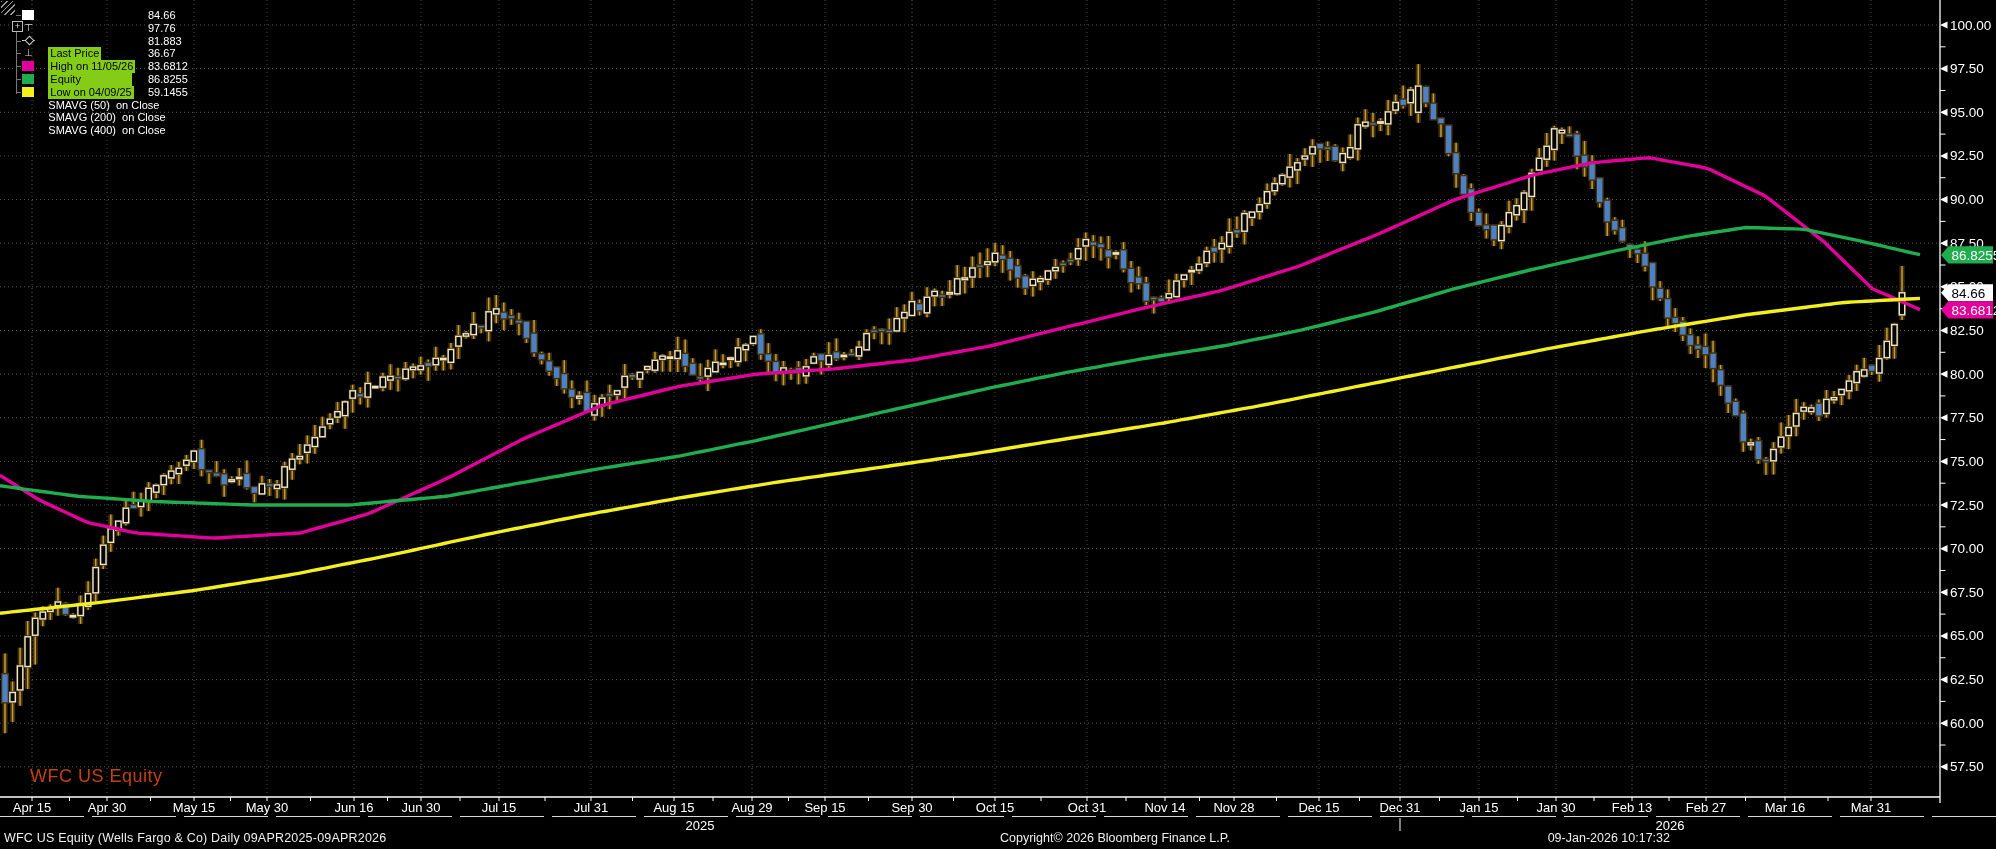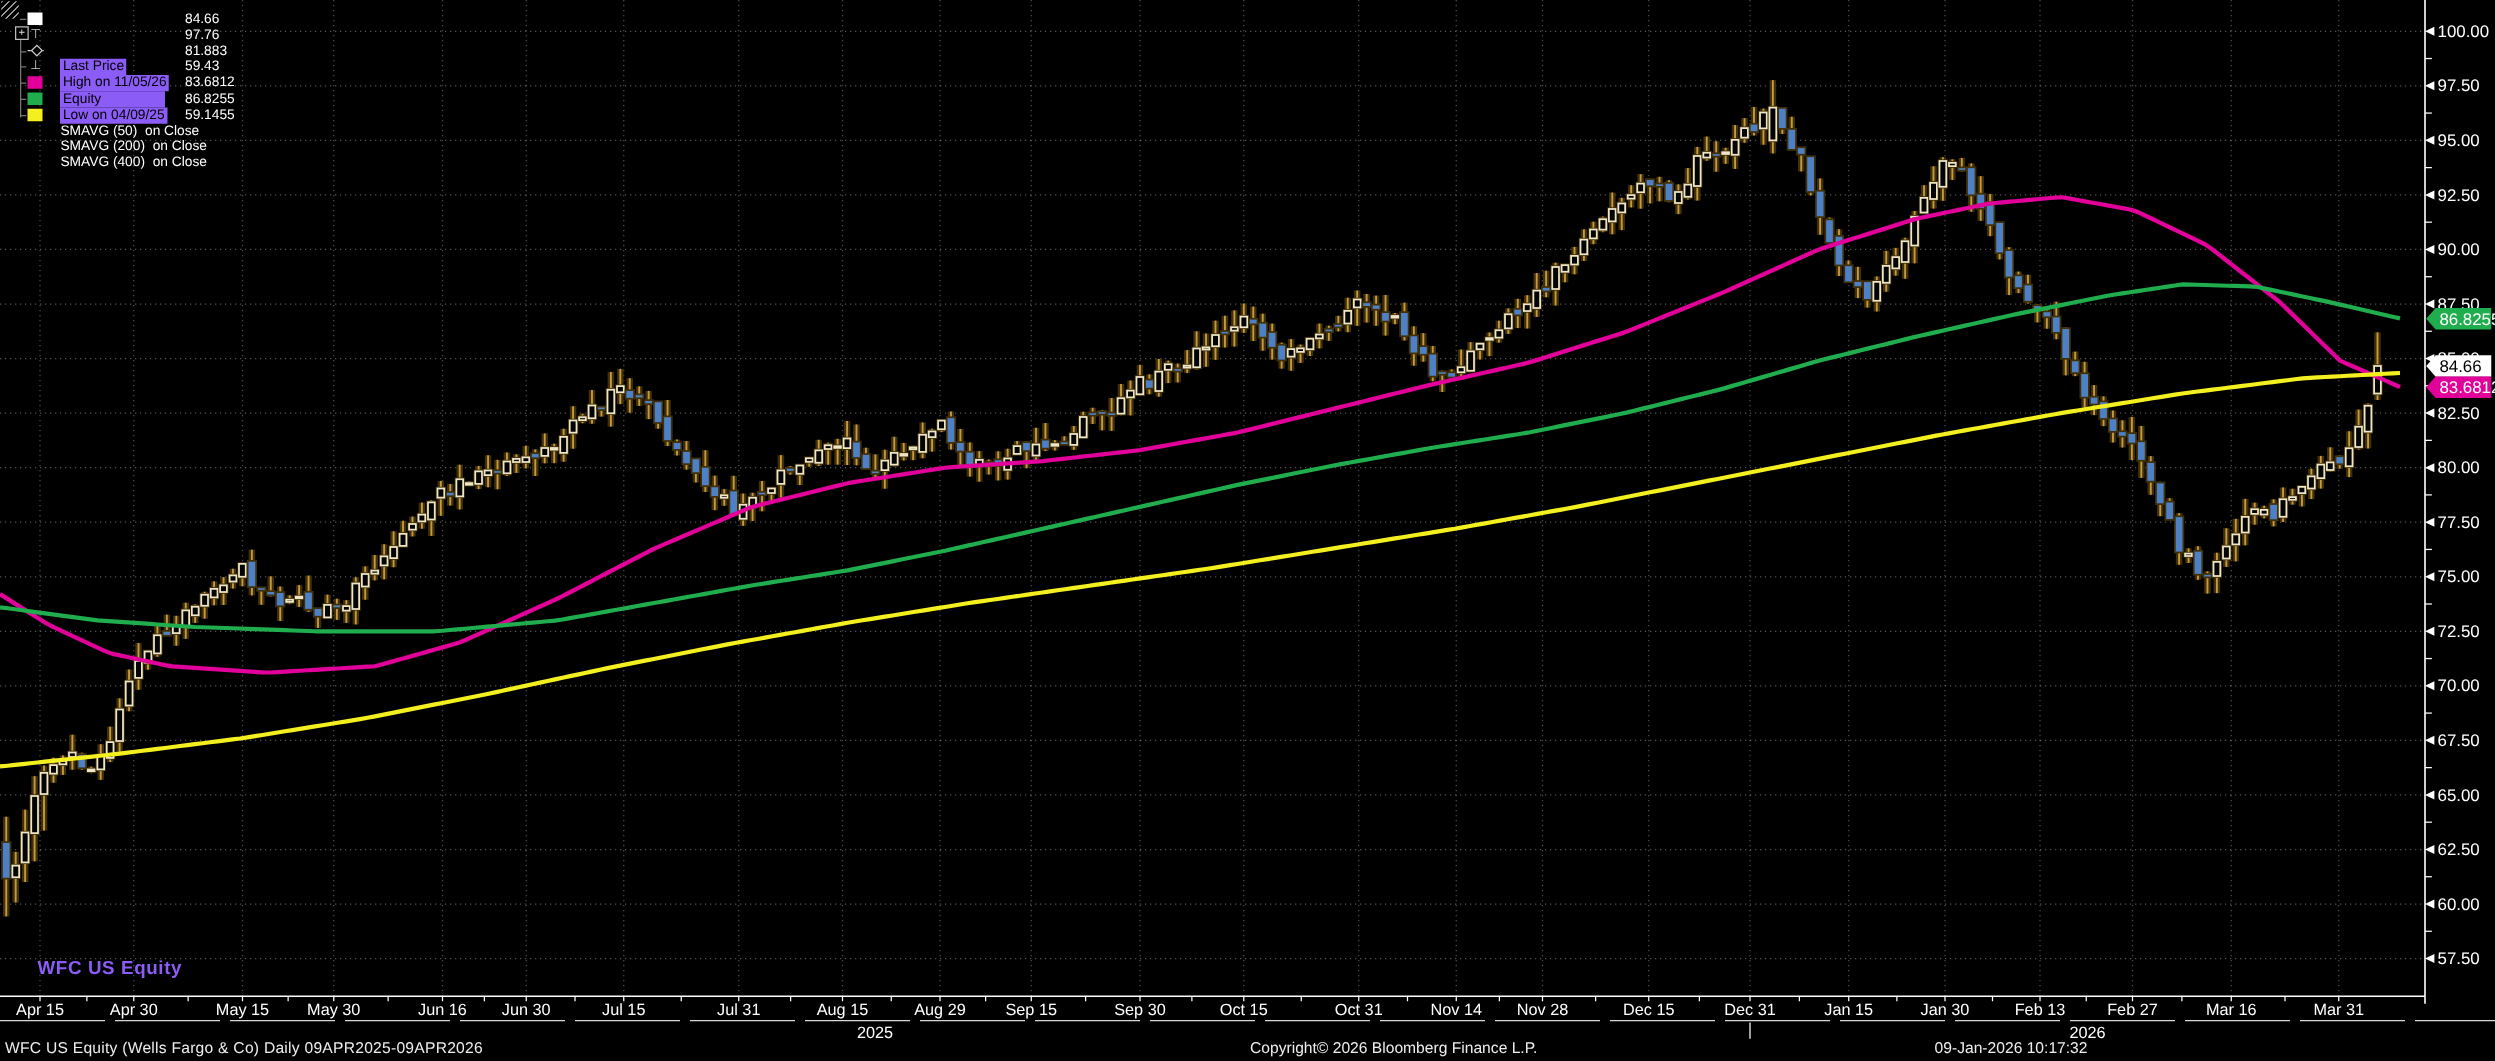--- a/index.html
+++ b/index.html
@@ -18,25 +18,25 @@
   .sw{position:absolute;left:16px;top:1px;width:12px;height:10px;display:inline-block;}
   .sw-white{background:#fff;}
   .sw-magenta{background:#e2009b;}
   .sw-green{background:#1fad4e;}
   .sw-yellow{background:#f4ef1f;}
   .ic{position:absolute;left:16px;top:0;width:13px;color:#cfcfcf;font-size:10px;line-height:12px;text-align:center;}
   .ic-avg{position:absolute;left:16px;top:5px;width:13px;height:1px;background:#cfcfcf;}
   .ic-avg::after{content:"";position:absolute;left:4px;top:-2.5px;width:5px;height:5px;border:1px solid #cfcfcf;
                  background:#000;transform:rotate(45deg);}
   .lbl{display:inline-block;}
-  .hl{background:#8b5cf6;color:#000;padding:0 2px;}
+  .hl{background:#84cc16;color:#000;padding:0 2px;}
   .hl-w{min-width:80px;}
   .val{position:absolute;left:142px;top:0;color:#fff;}
   
-  .chart-title{position:absolute;left:30px;top:766px;z-index:4;color:#8b5cf6;font-size:15px;font-weight:bold;letter-spacing:.5px;}
+  .chart-title{position:absolute;left:30px;top:766px;z-index:4;color:#c2410c;font-size:18px;font-weight:normal;letter-spacing:.5px;}
   
   .sep{position:absolute;left:0;top:816px;width:1996px;height:1px;
        background:repeating-linear-gradient(90deg,#d8d8d8 0 84px,transparent 84px 92px);}
   .statusbar{position:absolute;left:0;top:828px;width:1675px;height:21px;font-size:12.5px;color:#eee;}
   .st-left{position:absolute;left:4px;top:3px;letter-spacing:.2px;}
   .st-copy{position:absolute;left:1000px;top:3px;}
   .st-time{position:absolute;right:5px;top:3px;}
 </style>
 </head>
 <body>
@@ -1272,21 +1272,21 @@
     <div class="lrow">
       <span class="branch"></span>
       <span class="ic-avg"></span>
       <span class="lbl hl hl-w">Equity</span>
       <span class="val">81.883</span>
     </div>
     <div class="lrow">
       <span class="branch"></span>
       <span class="ic">⊥</span>
       <span class="lbl hl hl-w">Low on 04/09/25</span>
-      <span class="val">59.43</span>
+      <span class="val">36.67</span>
     </div>
     <div class="lrow">
       <span class="branch"></span>
       <span class="sw sw-magenta"></span>
       <span class="lbl">SMAVG (50)  on Close</span>
       <span class="val">83.6812</span>
     </div>
     <div class="lrow">
       <span class="branch"></span>
       <span class="sw sw-green"></span>

